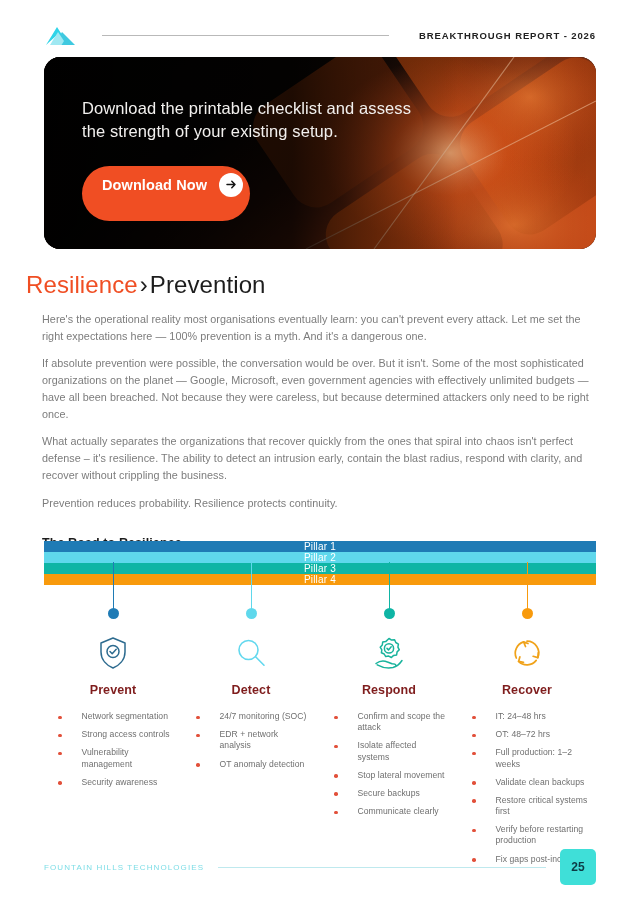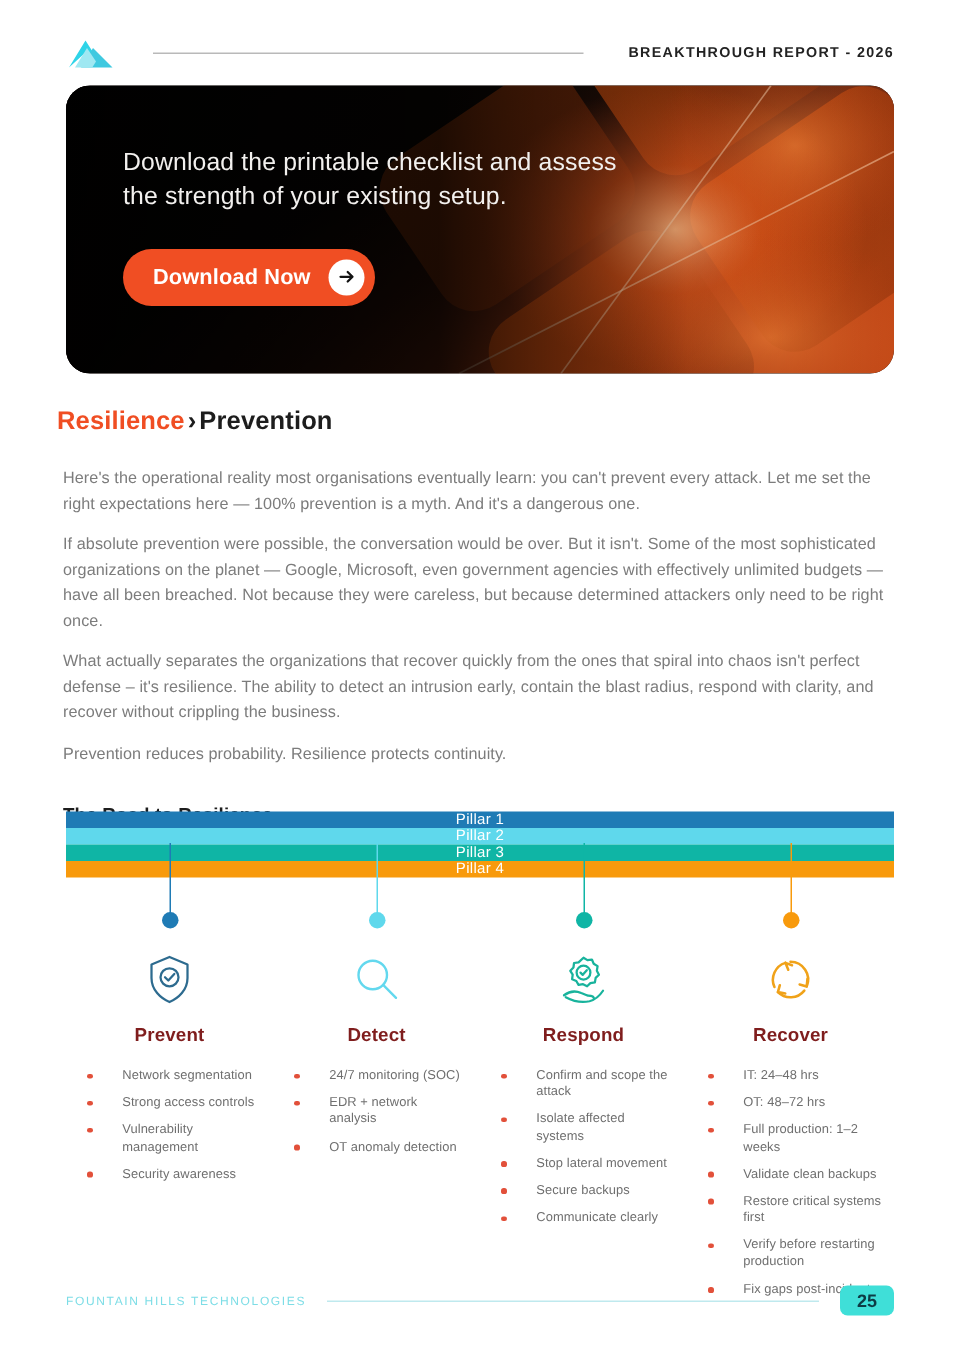--- a/index.html
+++ b/index.html
@@ -71,21 +71,21 @@
     letter-spacing: 0.1px;
   }
   .hero-btn {
     margin-top: 22px;
     display: inline-flex;
     align-items: center;
     gap: 12px;
     background: #f04e23;
     border: none;
     border-radius: 40px;
-    padding: 7px 7px 7px 20px;
+    padding: 7px 7px 24px 20px;
     cursor: pointer;
   }
   .hero-btn-label {
     color: #ffffff;
     font-size: 14.5px;
     font-weight: 600;
     letter-spacing: 0.1px;
   }
   .hero-btn-circle {
     width: 24px; height: 24px;
@@ -93,23 +93,23 @@
     background: #ffffff;
     display: flex;
     align-items: center;
     justify-content: center;
     flex: 0 0 auto;
   }
 
   
   .section-heading {
     position: absolute;
-    top: 271px; left: 38px;
-    font-size: 17px;
-    font-weight: 700;
+    top: 271px; left: 26px;
+    font-size: 24px;
+    font-weight: 400;
     letter-spacing: 0.1px;
   }
   .sh-accent { color: #f04e23; }
   .sh-chevron { color: #1d1d1d; margin: 0 2px; }
   .sh-main { color: #1d1d1d; }
 
   
   .body-copy {
     position: absolute;
     top: 311px; left: 42px;
@@ -244,21 +244,21 @@
     white-space: nowrap;
   }
   .footer-rule {
     flex: 1 1 auto;
     height: 1px;
     background: #bfe9ee;
   }
   .footer-page {
     flex: 0 0 auto;
     min-width: 36px;
-    height: 20px;
+    height: 36px;
     border-radius: 5px;
     background: #3fdfd8;
     color: #0d3b45;
     font-size: 12px;
     font-weight: 700;
     display: flex;
     align-items: center;
     justify-content: center;
   }
 </style>

